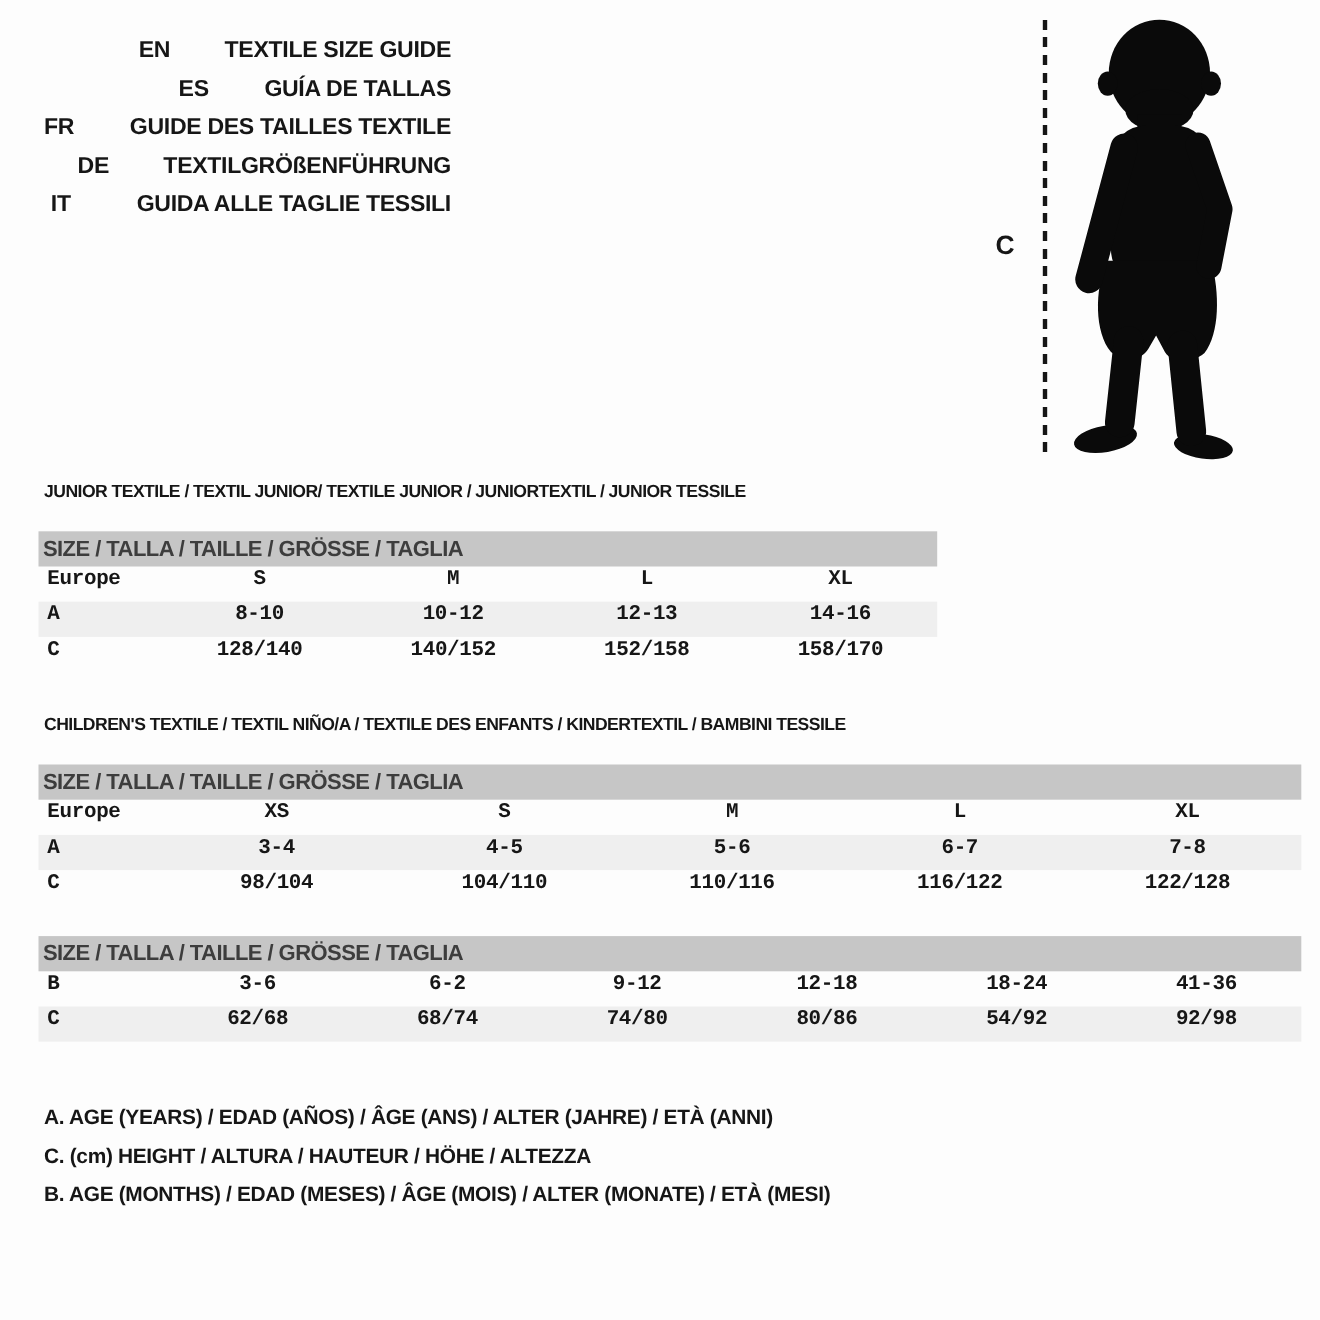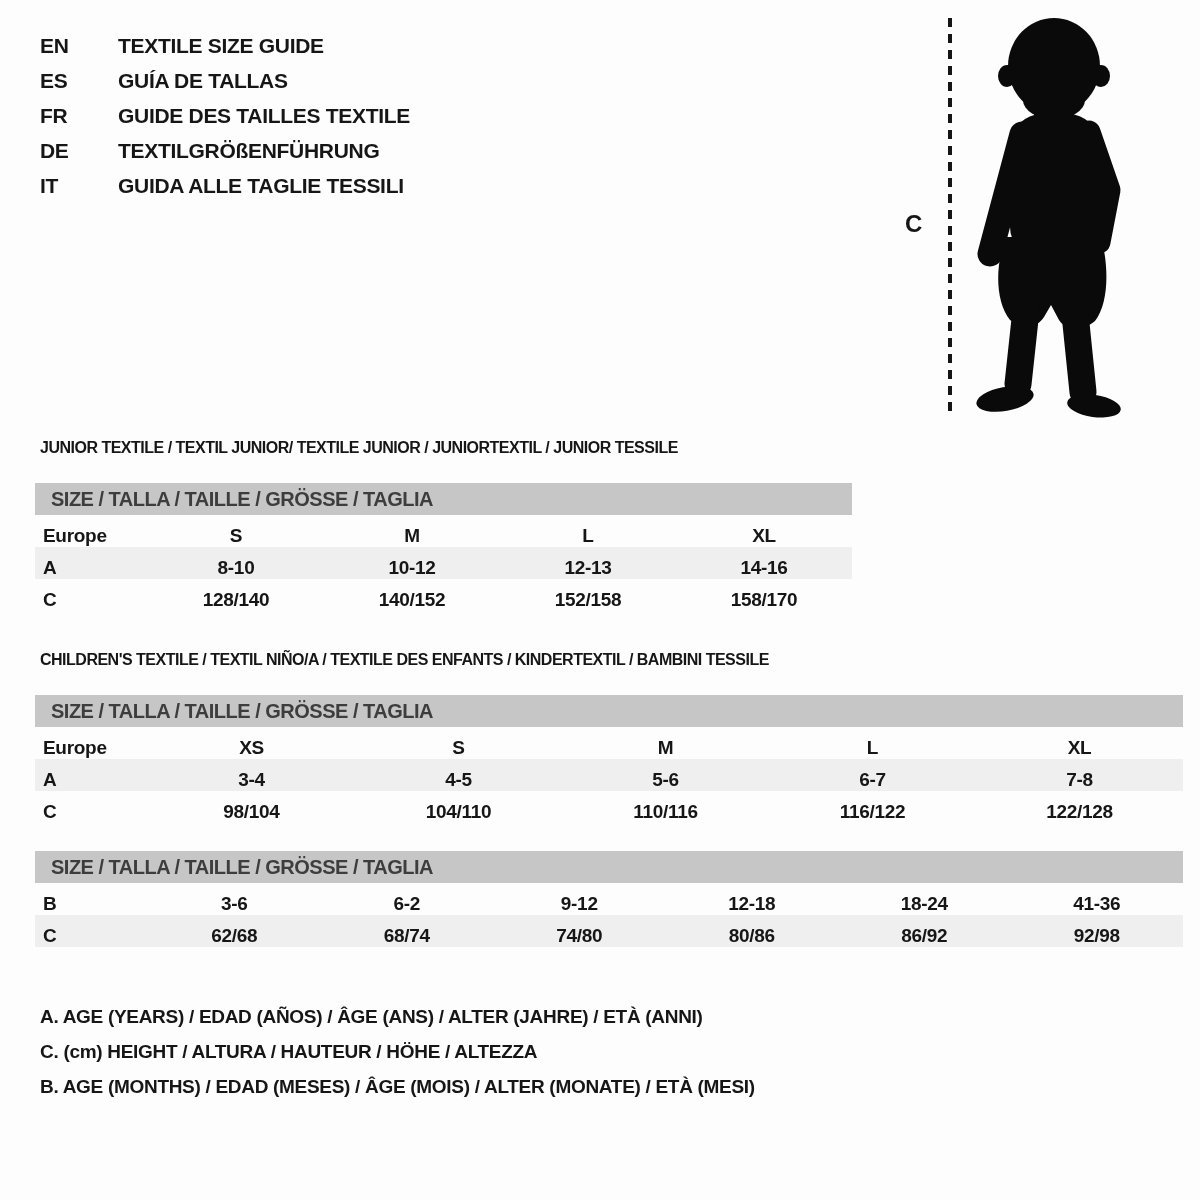--- a/index.html
+++ b/index.html
@@ -8,40 +8,40 @@
     --bar:#c6c6c6;
     --bar-ink:#3d3d3d;
     --shade:#efefef;
   }
   *{margin:0;padding:0;box-sizing:border-box;}
   body{background:#fff;font-family:"Liberation Sans","DejaVu Sans",sans-serif;}
   .page{position:relative;width:1200px;height:1200px;background:var(--bg);color:var(--ink);overflow:hidden;}
 
   
   .langs{position:absolute;left:40px;top:28px;}
-  .lang-row{display:flex;height:35px;align-items:center;}
+  .lang-row{display:flex;height:35px;align-items:center;justify-content:flex-end;}
   .lang-code{width:78px;font-weight:700;font-size:21px;letter-spacing:-0.3px;}
   .lang-title{font-weight:700;font-size:21px;letter-spacing:-0.3px;white-space:nowrap;}
 
   
   .figure{position:absolute;left:895px;top:8px;width:260px;height:420px;}
   .dash-line{position:absolute;left:53px;top:10px;width:4px;height:400px;
     background:repeating-linear-gradient(to bottom,#151515 0 9px,transparent 9px 16px);}
   .figure-c{position:absolute;left:10px;top:202px;font-weight:700;font-size:24px;}
   .toddler{position:absolute;left:67px;top:4px;width:178px;height:408px;}
 
   
   .content{position:absolute;left:35px;top:437px;width:1148px;}
   .section-heading{font-weight:700;font-size:16px;line-height:22px;letter-spacing:-0.5px;
     white-space:nowrap;padding-left:5px;color:var(--ink);}
   .heading-block{margin-bottom:0;}
   .size-table{margin-top:24px;}
   .table-size-header{height:32px;line-height:32px;background:var(--bar);color:var(--bar-ink);
-    font-weight:700;font-size:20px;letter-spacing:-0.5px;padding-left:16px;}
-  .t-row{display:flex;align-items:flex-end;height:32px;font-weight:700;font-size:19px;letter-spacing:-0.3px;}
+    font-weight:700;font-size:20px;letter-spacing:-0.5px;padding-left:4px;}
+  .t-row{display:flex;align-items:flex-start;height:32px;font-weight:700;font-size:19px;letter-spacing:-0.3px;font-family:Liberation Mono, monospace;}
   .t-row.shaded{background:var(--shade);}
   .t-label{width:113px;padding-left:8px;}
   .t-cell{flex:1;text-align:center;}
   .sec-junior{width:817px;}
   .sec-children{width:1148px;margin-top:38px;}
   .sec-babies{width:1148px;margin-top:28px;}
   .sec-babies .heading-block{margin-bottom:0;}
   .sec-babies .section-heading{line-height:34px;}
   .sec-babies .size-table{margin-top:18px;}
 
@@ -175,21 +175,21 @@
             <span class="t-cell">12-18</span>
             <span class="t-cell">18-24</span>
             <span class="t-cell">41-36</span>
           </div>
           <div class="t-row shaded">
             <span class="t-label">C</span>
             <span class="t-cell">62/68</span>
             <span class="t-cell">68/74</span>
             <span class="t-cell">74/80</span>
             <span class="t-cell">80/86</span>
-            <span class="t-cell">86/92</span>
+            <span class="t-cell">54/92</span>
             <span class="t-cell">92/98</span>
           </div>
         </div>
       </section>
       <div class="legend">
         <div class="legend-line">A. AGE (YEARS) / EDAD (AÑOS) / ÂGE (ANS) / ALTER (JAHRE) / ETÀ (ANNI)</div>
         <div class="legend-line">C. (cm) HEIGHT / ALTURA / HAUTEUR / HÖHE / ALTEZZA</div>
         <div class="legend-line">B. AGE (MONTHS) / EDAD (MESES) / ÂGE (MOIS) / ALTER (MONATE) / ETÀ (MESI)</div>
       </div>
     </div>

